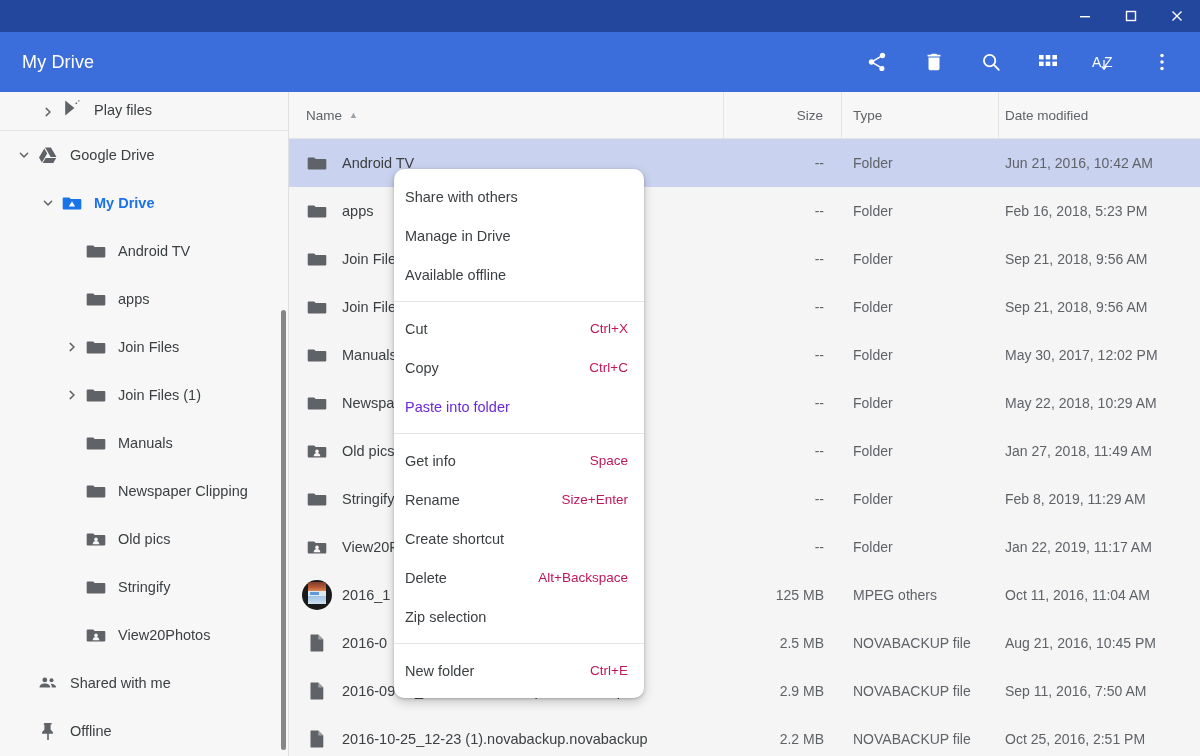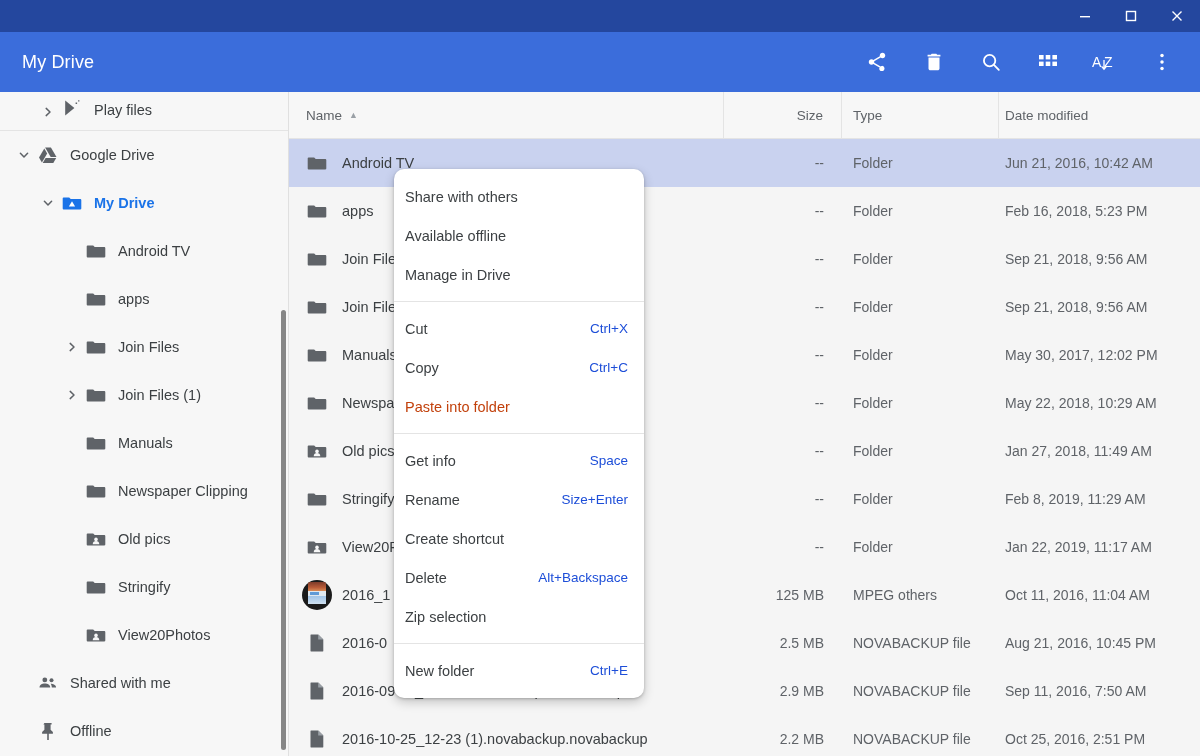--- a/index.html
+++ b/index.html
@@ -128,22 +128,22 @@
     position: absolute; left: 394px; top: 169px; width: 250px;
     background: #fff; border-radius: 10px;
     box-shadow: 0 1px 3px rgba(0,0,0,.22), 0 4px 11px rgba(0,0,0,.20);
     padding: 8px 0 8px 0; z-index: 50;
   }
   .ctx-item {
     display: flex; align-items: center; height: 39px; padding: 0 16px 0 11px;
     font-size: 14.5px; color: #3c4043; white-space: nowrap;
   }
   .ctx-item .lbl { flex: 1; }
-  .ctx-item .accel { color: #1d4ed8; font-size: 13.5px; }
-  .ctx-item.disabled .lbl { color: #c2410c; }
+  .ctx-item .accel { color: #be185d; font-size: 13.5px; }
+  .ctx-item.disabled .lbl { color: #6d28d9; }
   .ctx-sep { height: 1px; background: #e4e4e4; margin: 7px 0; }
 </style>
 </head>
 <body>
 
 <div id="app">
 
   <div class="titlebar">
     <div class="win-btn">
       <svg width="14" height="14" viewBox="0 0 14 14">
@@ -586,25 +586,25 @@
         </div>
     </div>
   </div>
 
   <div class="ctx-menu" id="ctx-menu">
       <div class="ctx-item">
         <span class="lbl">Share with others</span>
         <span class="accel"></span>
       </div>
       <div class="ctx-item">
+        <span class="lbl">Manage in Drive</span>
+        <span class="accel"></span>
+      </div>
+      <div class="ctx-item">
         <span class="lbl">Available offline</span>
-        <span class="accel"></span>
-      </div>
-      <div class="ctx-item">
-        <span class="lbl">Manage in Drive</span>
         <span class="accel"></span>
       </div>
       <div class="ctx-sep"></div>
       <div class="ctx-item">
         <span class="lbl">Cut</span>
         <span class="accel">Ctrl+X</span>
       </div>
       <div class="ctx-item">
         <span class="lbl">Copy</span>
         <span class="accel">Ctrl+C</span>

